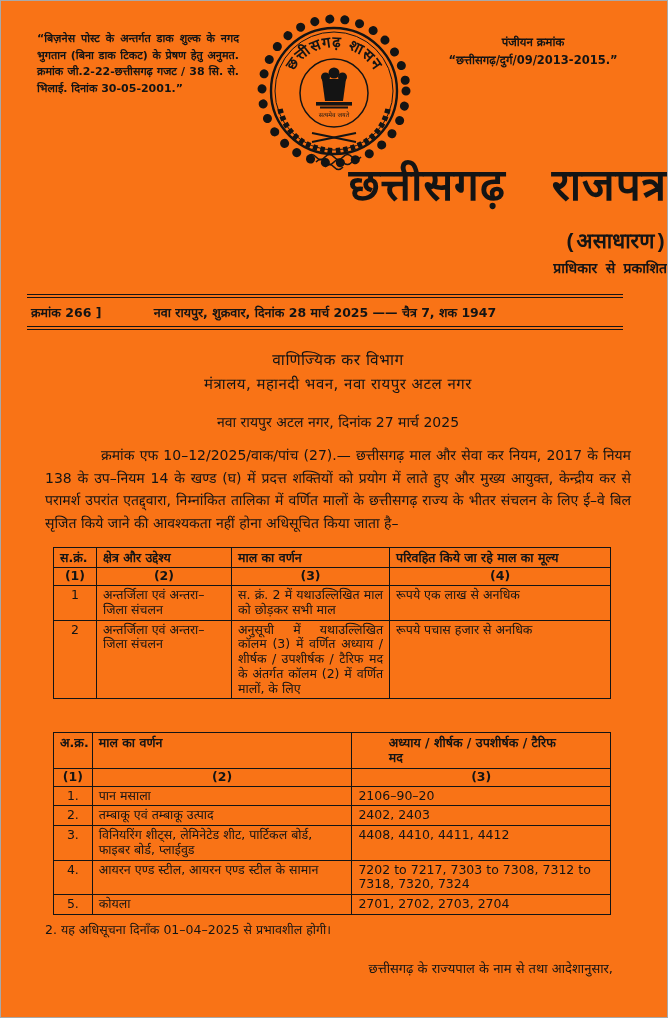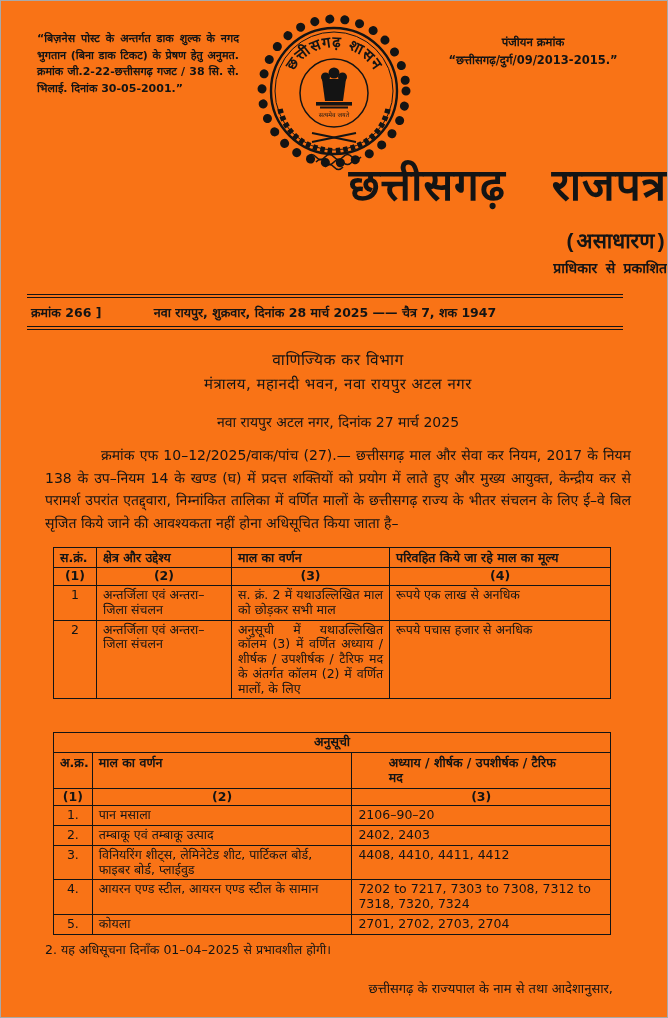--- a/index.html
+++ b/index.html
@@ -179,23 +179,20 @@
     </tbody>
       </table>
 
     <table class="tbl2">
       <colgroup>
           <col class="t2c1">
           <col class="t2c2">
           <col class="t2c3">
         </colgroup>
       <tbody>
-          <tr>
-        <td class="cap" colspan="3">अनुसूची</td>
-      </tr>
       <tr>
         <th>अ.क्र.</th>
         <th>माल का वर्णन</th>
         <th>
               <div class="hdr-narrow">अध्याय / शीर्षक / उपशीर्षक / टैरिफ मद</div>
             </th>
       </tr>
       <tr>
         <td class="colnum">(1)</td>
         <td class="colnum">(2)</td>

